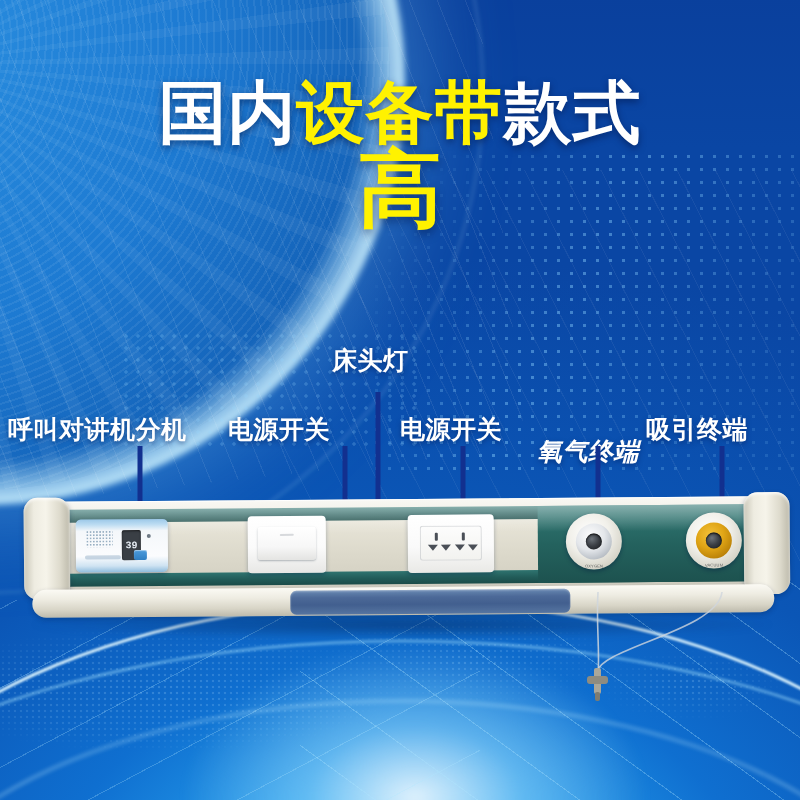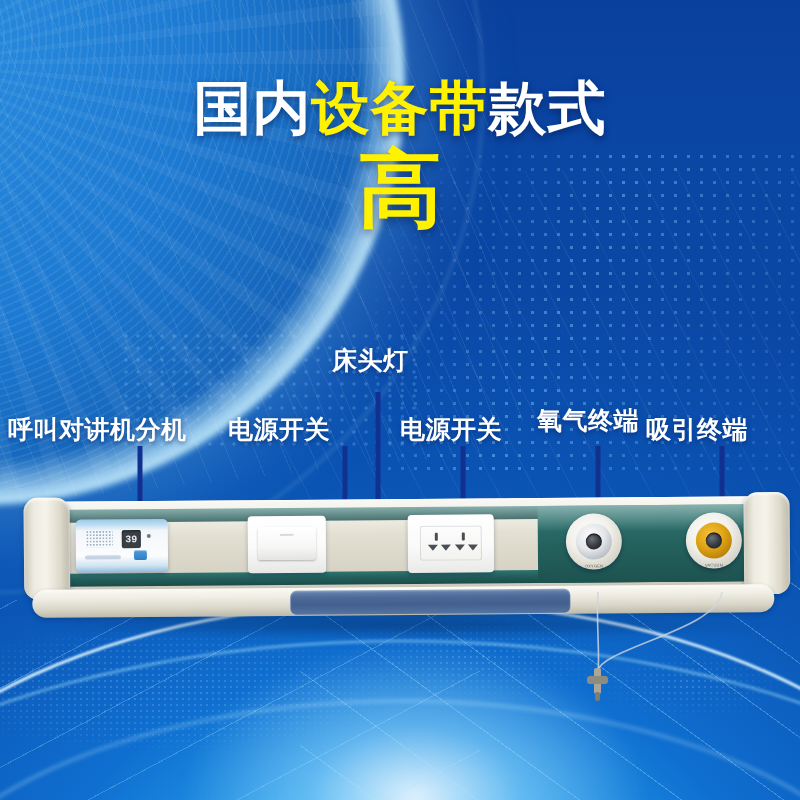--- a/index.html
+++ b/index.html
@@ -114,21 +114,21 @@
     background:repeating-linear-gradient(36deg, rgba(175,230,255,.30) 0 1px, rgba(0,0,0,0) 1px 60px);
   }
   .diag-b{
     position:absolute;left:-40px;top:600px;width:520px;height:230px;
     background:repeating-linear-gradient(-28deg, rgba(175,230,255,.26) 0 1px, rgba(0,0,0,0) 1px 70px);
   }
 
   
   .headline{position:absolute;left:0;top:78px;width:800px;text-align:center;}
   .hl-line1{
-    font-size:58px;font-weight:bold;line-height:1.02;letter-spacing:1px;
+    font-size:68px;font-weight:bold;line-height:1.02;letter-spacing:1px;
     white-space:nowrap;
   }
   .hl-w{color:#ffffff;text-shadow:0 3px 7px rgba(0,20,70,.55);}
   .hl-y{color:#fff200;text-shadow:0 3px 7px rgba(0,20,70,.55);}
   .hl-line2{
     position:absolute;left:0;top:72px;width:800px;
     display:flex;align-items:center;justify-content:center;gap:54px;
   }
   .hl-sub{
     font-size:56px;font-weight:bold;color:#ffffff;letter-spacing:2px;
@@ -201,21 +201,21 @@
     position:absolute;left:58px;top:22px;width:92px;height:53px;border-radius:5px;
     background:linear-gradient(180deg,#9cc8e8 0%,#bcdcf2 10%,#f4f7fa 22%,#fbfcfe 70%,#cfe3f2 88%,#8fbcdd 100%);
     box-shadow:0 2px 4px rgba(0,25,70,.28);
   }
   .ic-grille{
     position:absolute;left:10px;top:11px;width:27px;height:17px;border-radius:2px;
     background-image:radial-gradient(circle, rgba(120,150,175,.75) .9px, rgba(0,0,0,0) 1.1px);
     background-size:3.2px 3.2px;
   }
   .ic-display{
-    position:absolute;left:46px;top:11px;width:19px;height:18px;border-radius:2px;
+    position:absolute;left:46px;top:11px;width:19px;height:30px;border-radius:2px;
     background:#3a3f45;color:#e8eef5;font-size:10px;font-weight:bold;
     display:flex;align-items:center;justify-content:center;
     font-family:"Liberation Mono","DejaVu Sans Mono",monospace;
     box-shadow:inset 0 1px 2px rgba(0,0,0,.6);
   }
   .ic-led{position:absolute;left:71px;top:15px;width:4px;height:4px;border-radius:50%;background:#6f7a85;}
   .ic-btn{
     position:absolute;left:58px;top:31px;width:13px;height:10px;border-radius:2px;
     background:linear-gradient(180deg,#4c9bdc,#2f7ec2);
     box-shadow:inset 0 1px 1px rgba(255,255,255,.5);
@@ -314,21 +314,21 @@
     <div class="hl-line2">
       <span class="hl-big">高</span>
     </div>
   </div>
 
   <div class="labels">
     <div class="clabel" style="left:8px;top:413px;text-align:center;">呼叫对讲机分机</div>
     <div class="clabel" style="left:228px;top:413px;">电源开关</div>
     <div class="clabel" style="left:332px;top:344px;">床头灯</div>
     <div class="clabel" style="left:400px;top:413px;">电源开关</div>
-    <div class="clabel" style="left:537px;top:404px;">氧气终端</div>
+    <div class="clabel" style="left:537px;top:435px;font-style:italic;">氧气终端</div>
     <div class="clabel" style="left:646px;top:413px;">吸引终端</div>
   </div>
 
   <svg class="lines" viewBox="0 0 800 800">
     <g stroke="#12308f" stroke-width="5" fill="none" stroke-linecap="butt">
 
       <line x1="140" y1="446" x2="140" y2="520"></line>
       <rect x="62" y="519" width="106" height="62" rx="14" ry="14"></rect>
 
       <line x1="345" y1="446" x2="345" y2="522"></line>

